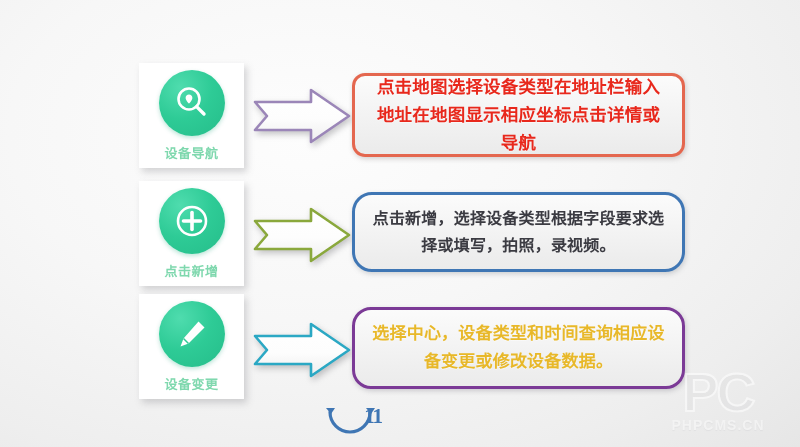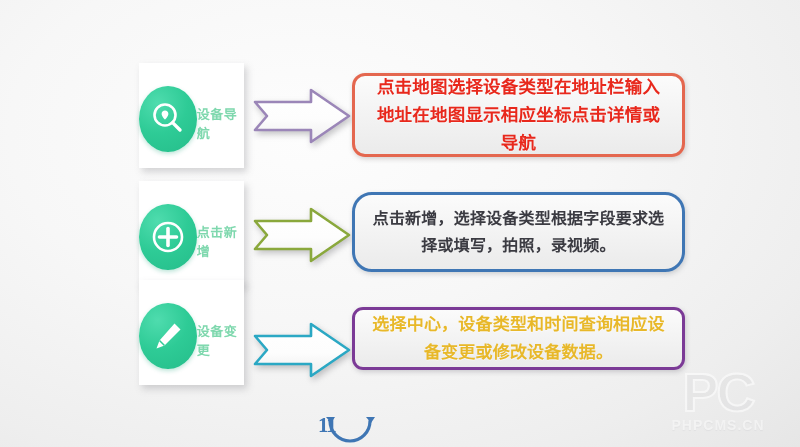--- a/index.html
+++ b/index.html
@@ -10,26 +10,26 @@
     background:radial-gradient(ellipse at 38% 30%, #fdfdfd 0%, #f7f7f7 42%, #eeeeee 78%, #e6e6e6 100%);
     position:relative;
   }
   .slide{position:absolute;inset:0;}
 
   
   .card{
     position:absolute;left:139px;width:105px;height:105px;
     background:#ffffff;
     box-shadow:3px 4px 7px rgba(120,120,125,.30);
-    display:flex;align-items:center;justify-content:flex-start;
+    display:flex;flex-direction:column;align-items:center;justify-content:flex-start;
     padding-top:7px;box-sizing:border-box;
   }
   .card-1{top:63px;}
   .card-2{top:181px;}
-  .card-3{top:280px;justify-content:space-between;}
+  .card-3{top:294px;}
 
   .disc{
     width:66px;height:66px;border-radius:50%;
     background:radial-gradient(circle at 32% 26%, #4fdcae 0%, #2ecb96 48%, #25bd8a 100%);
     display:flex;align-items:center;justify-content:center;
     box-shadow:0 2px 4px rgba(40,170,130,.30);
   }
   .card-label{
     margin-top:7px;font-size:13px;letter-spacing:.5px;
     color:#7fd8ae;font-weight:bold;
@@ -68,34 +68,34 @@
     top:192px;height:80px;border:3px solid #3f76b4;border-radius:20px;
     box-shadow:1px 2px 5px rgba(110,115,125,.30);
     padding:0 14px;
   }
   .balloon-2 p{
     color:#3b3b42;font-size:16px;font-weight:bold;line-height:27px;
     letter-spacing:.2px;text-align:center;
   }
 
   .balloon-3{
-    top:307px;height:63px;border:3px solid #7b3a96;border-radius:11px;
+    top:307px;height:82px;border:3px solid #7b3a96;border-radius:19px;
     box-shadow:1px 2px 5px rgba(110,105,120,.30);
     padding:13px 14px;
   }
   .balloon-3 p{
     color:#e8b829;font-size:17px;font-weight:bold;line-height:28px;
     letter-spacing:.2px;text-align:center;
     text-shadow:0 1px 1px rgba(255,255,255,.45);
   }
 
   
   .slide-number{
-    position:absolute;left:318px;top:408px;width:64px;height:40px;
-    display:flex;align-items:center;justify-content:flex-start;
+    position:absolute;left:318px;top:399px;width:64px;height:40px;
+    display:flex;align-items:center;justify-content:flex-end;
   }
   .slide-number svg{position:absolute;left:0;top:0;}
   .slide-number .num{
     position:relative;z-index:2;
     font-size:21px;font-weight:bold;color:#3f76b4;
     font-family:"Liberation Serif","DejaVu Serif",serif;
     line-height:1;margin-top:-5px;letter-spacing:-1px;
   }
 
   

